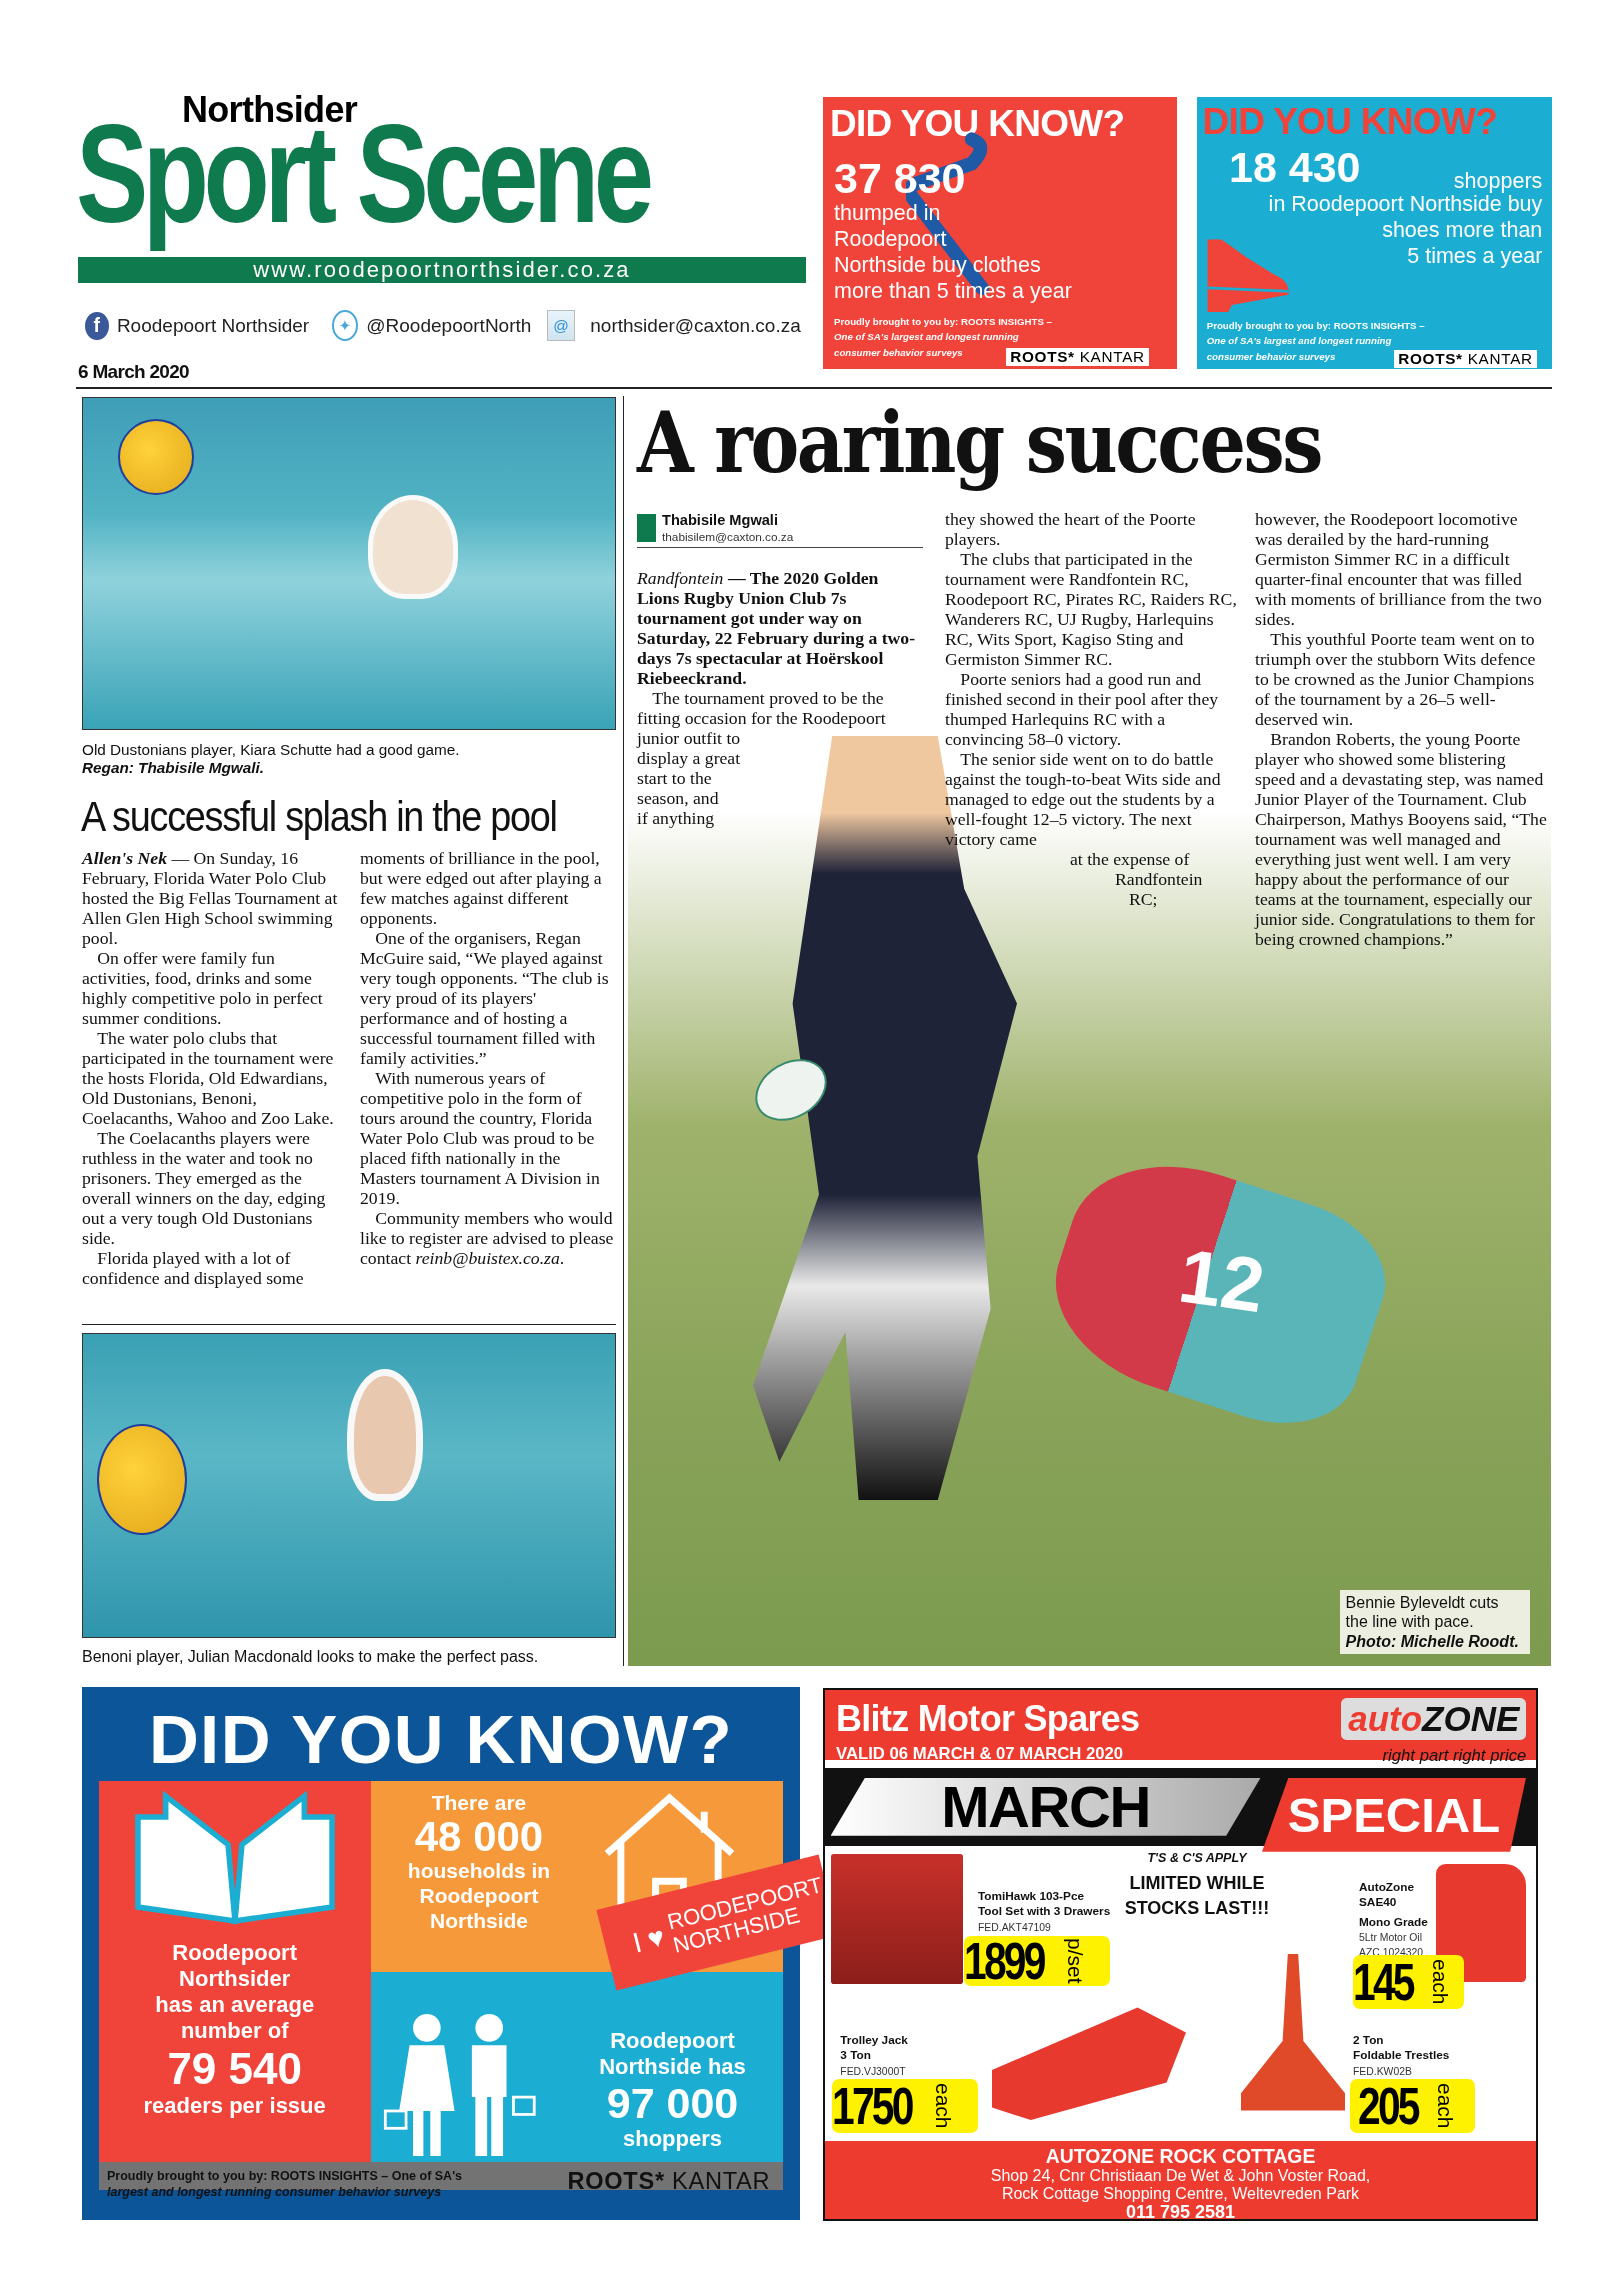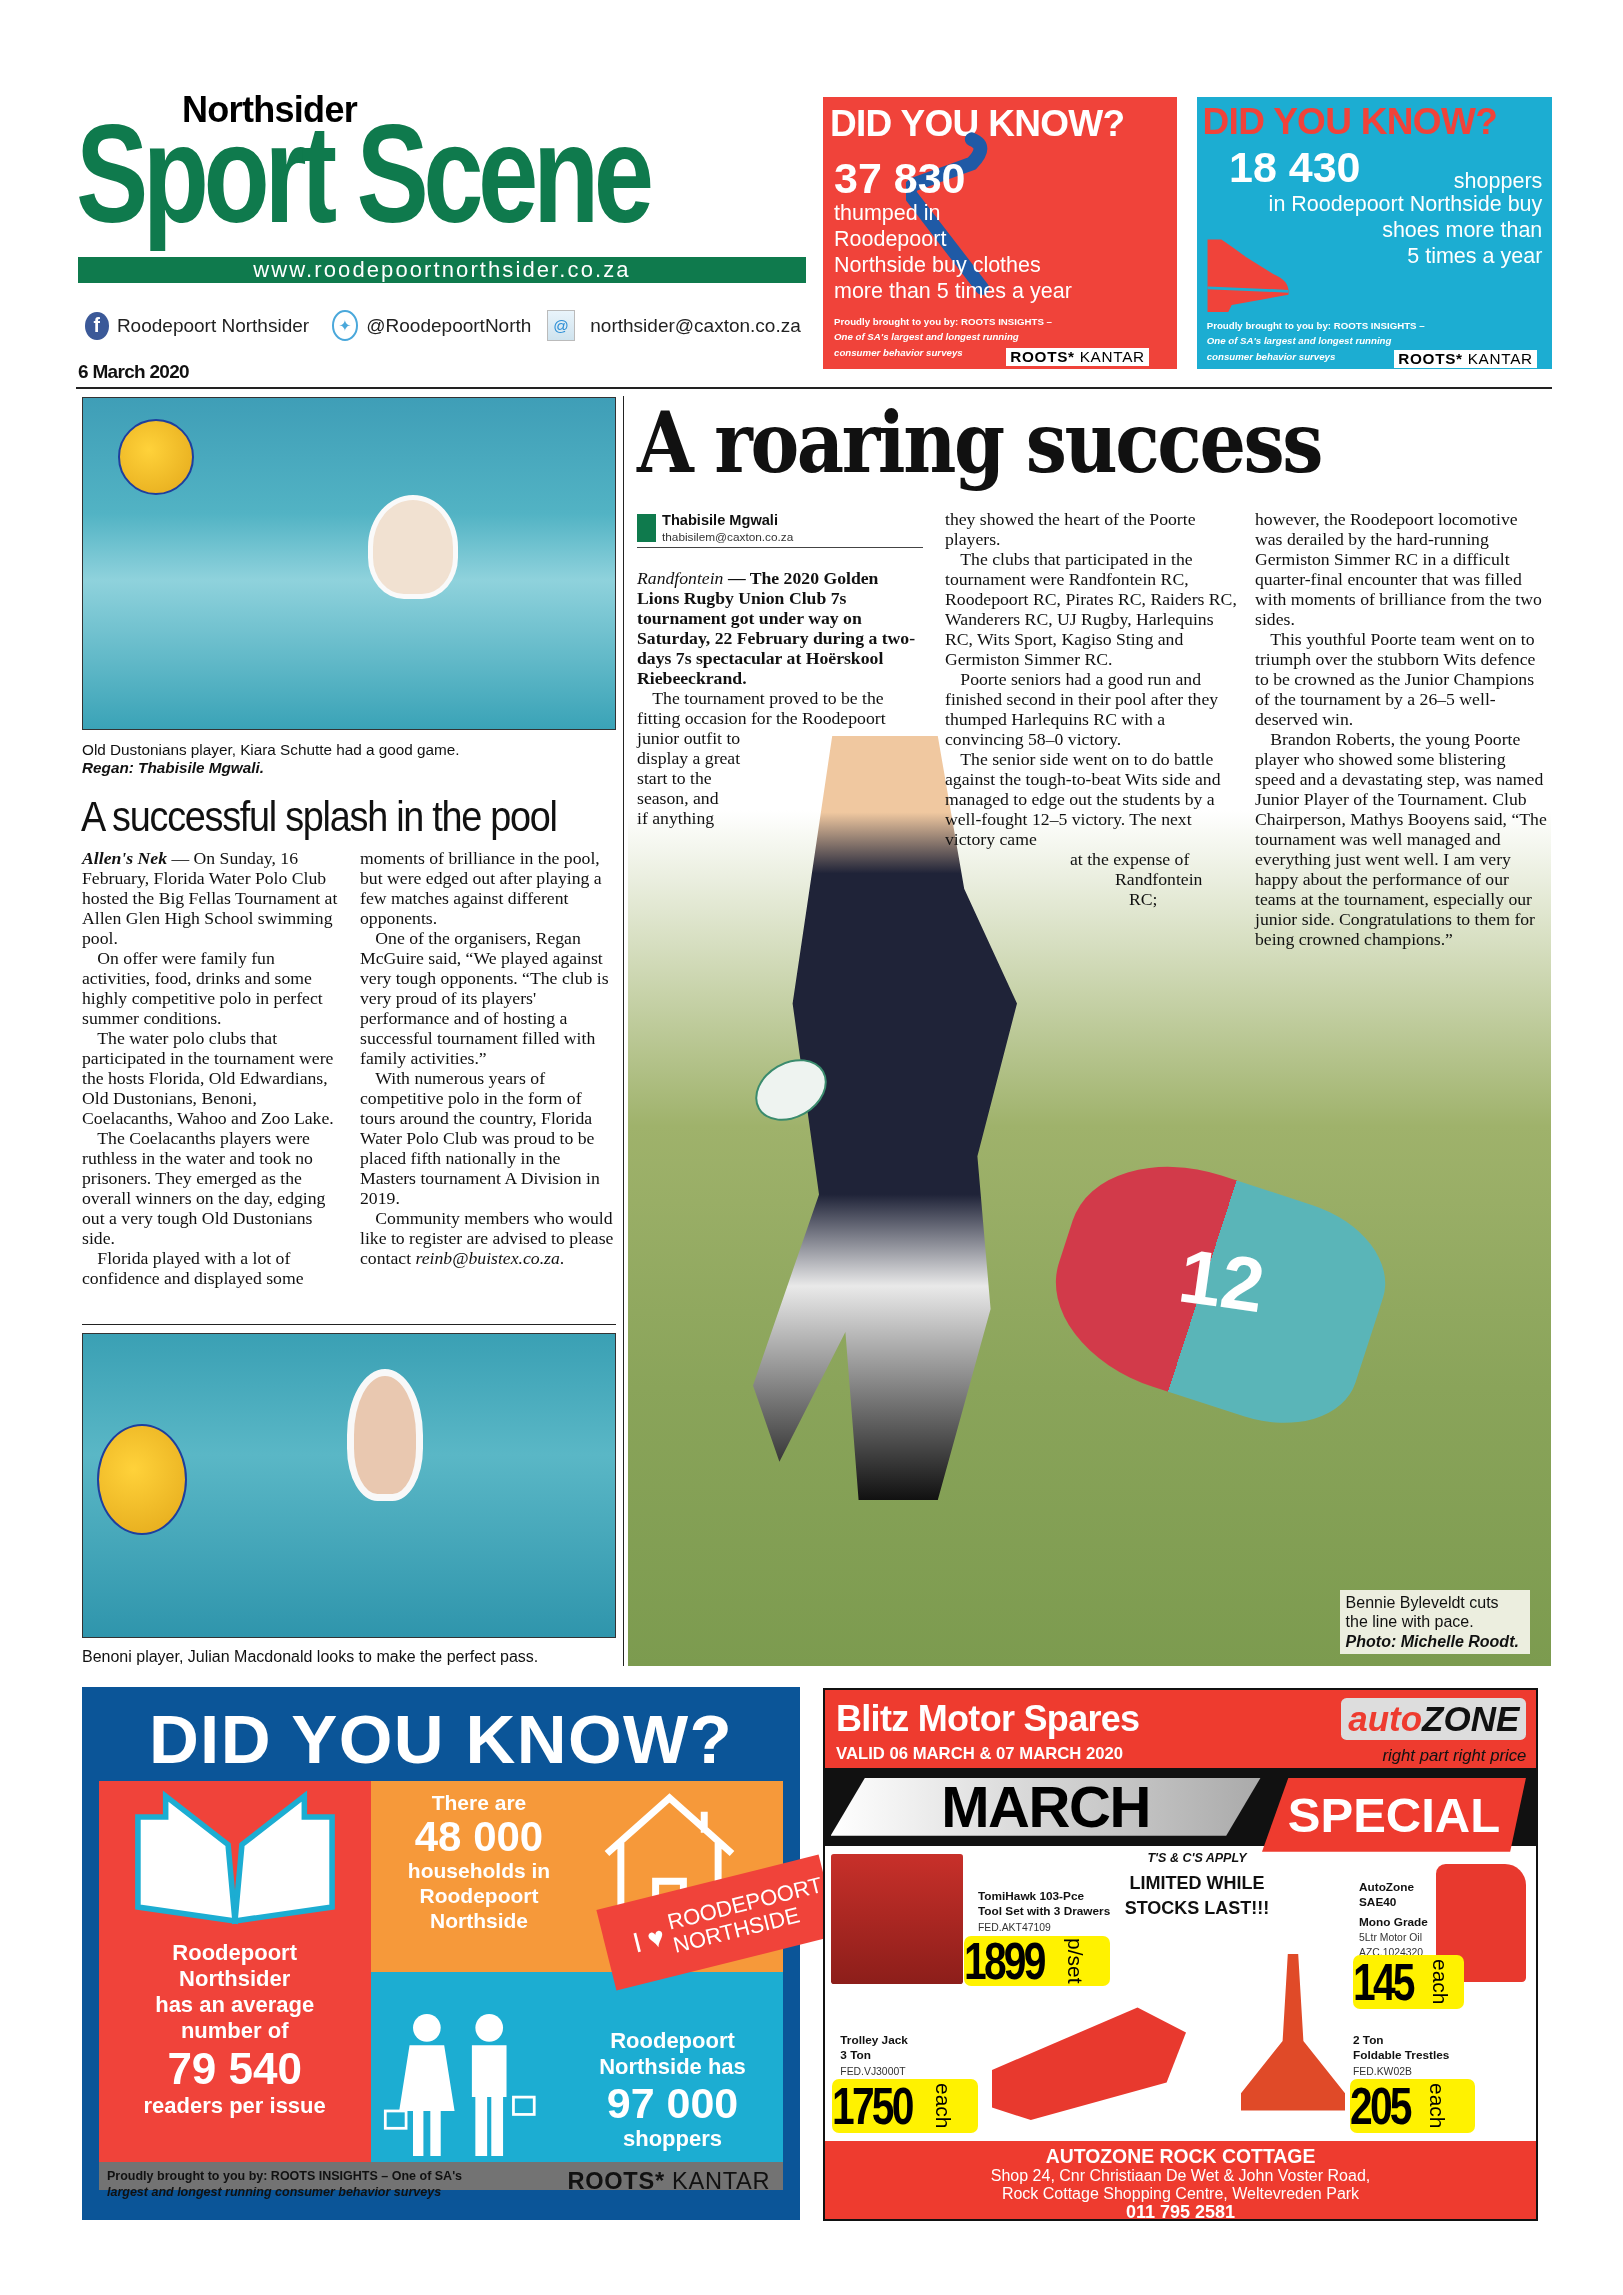--- a/index.html
+++ b/index.html
@@ -248,21 +248,21 @@
   </div>
 
   <div style="position:absolute;left:16.7px;top:475px;width:684px;height:28px;background:#737373;color:#111;font-size:12.5px;font-weight:bold;padding:5.6px 8.3px;line-height:16.7px;">
     <div>Proudly brought to you by: ROOTS INSIGHTS – One of SA's</div>
     <div style="font-style:italic">largest and longest running consumer behavior surveys</div>
     <div style="position:absolute;right:12.5px;top:11px;font-size:23.6px;letter-spacing:0.7px;"><span>ROOTS</span>* <span style="font-weight:normal">KANTAR</span></div>
   </div>
 </div>
 
 <div class="abs az">
-  <div style="position:absolute;left:0;top:0;width:100%;height:78px;background:#ee3b2f;color:#fff;">
+  <div style="position:absolute;left:0;top:0;width:100%;height:70px;background:#ee3b2f;color:#fff;">
     <div style="position:absolute;left:11px;top:8.3px;font-weight:bold;font-size:36px;letter-spacing:-0.7px;">Blitz Motor Spares</div>
     <div style="position:absolute;left:11px;top:54px;font-weight:bold;font-size:16.7px;">VALID  06 MARCH &amp; 07 MARCH 2020</div>
     <div style="position:absolute;right:9.7px;top:8.3px;background:#ddd;border-radius:5.6px;padding:0 7px;font-weight:bold;font-style:italic;font-size:35px;line-height:42px;"><span style="color:#ee3b2f">auto</span><span style="color:#111">ZONE</span></div>
     <div style="position:absolute;right:9.7px;top:56px;font-style:italic;font-size:16.7px;color:#111;">right part right price</div>
   </div>
   <div style="position:absolute;left:0;top:78px;width:100%;height:78px;background:#111;">
     <div style="position:absolute;left:5.6px;top:9.7px;width:430px;height:58px;background:linear-gradient(90deg,#fff,#aaa);clip-path:polygon(8% 0,100% 0,92% 100%,0 100%);display:flex;align-items:center;justify-content:center;font-weight:bold;font-size:58px;color:#000;letter-spacing:-1.4px;">MARCH</div>
     <div style="position:absolute;left:437px;top:9.7px;width:264px;height:74px;background:#ee3b2f;clip-path:polygon(10% 0,100% 0,94% 100%,0 100%);display:flex;align-items:center;justify-content:center;font-weight:bold;font-size:49px;color:#fff;">SPECIAL</div>
   </div>
 
@@ -306,21 +306,21 @@
       <span class="u">each</span>
   </div>
   <div style="position:absolute;left:167px;top:305px;width:194px;height:125px;background:#e8392e;clip-path:polygon(0 60%,75% 10%,100% 30%,90% 70%,20% 100%,0 90%);"></div>
 
   <div style="position:absolute;left:416px;top:264px;width:104px;height:174px;background:#e04a28;clip-path:polygon(45% 0,55% 0,60% 50%,100% 80%,100% 90%,0 90%,0 80%,40% 50%);"></div>
   <div class="prod" style="left:528px;top:343px;">
     <div>2 Ton</div>
     <div>Foldable Trestles</div>
     <div class="code">FED.KW02B</div>
   </div>
-  <div class="price" style="left:525px;top:389px;width:125px;height:54px;">
+  <div class="price" style="left:525px;top:389px;width:125px;height:54px;padding-left:8px;">
     <span class="n">205</span>
       <span class="u">each</span>
   </div>
 
   <div style="position:absolute;left:0;top:451px;width:100%;height:78px;background:#ee3b2f;color:#fff;text-align:center;font-size:16px;line-height:18px;padding-top:4.2px;">
     <div style="font-weight:bold;font-size:19.4px;line-height:22px;">AUTOZONE ROCK COTTAGE</div>
     <div>Shop 24, Cnr Christiaan De Wet &amp; John Voster Road,</div>
     <div>Rock Cottage Shopping Centre, Weltevreden Park</div>
     <div style="font-weight:bold;font-size:18px;">011 795 2581</div>
   </div>

